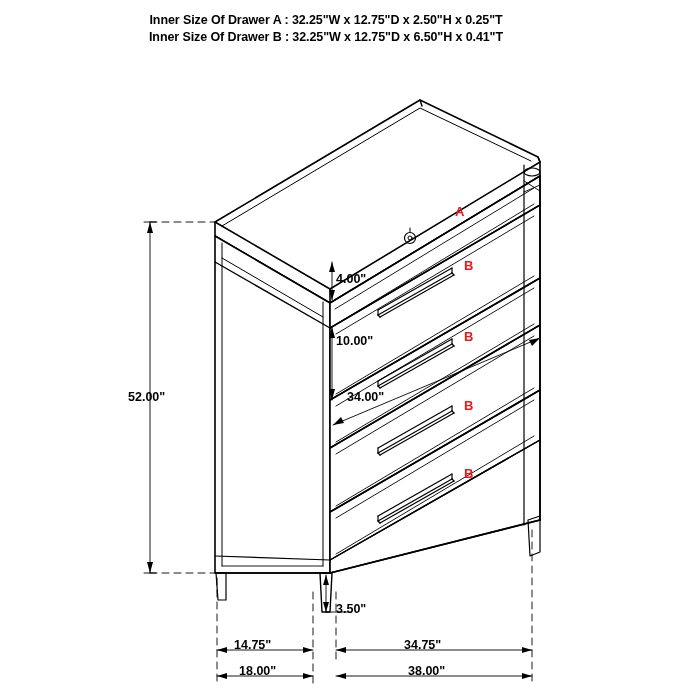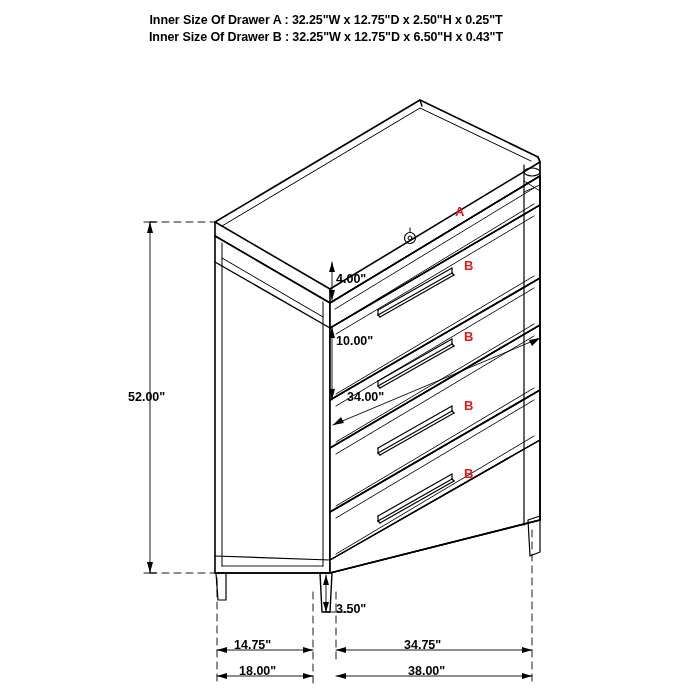--- a/index.html
+++ b/index.html
@@ -51,21 +51,21 @@
     color: #e8191b;
   }
 </style>
 </head>
 <body>
 
 <div id="page">
 
   <div class="header">
     <div>Inner Size Of Drawer A : 32.25"W x 12.75"D x 2.50"H x 0.25"T</div>
-    <div>Inner Size Of Drawer B : 32.25"W x 12.75"D x 6.50"H x 0.43"T</div>
+    <div>Inner Size Of Drawer B : 32.25"W x 12.75"D x 6.50"H x 0.41"T</div>
   </div>
 
   <svg class="drawing" width="700" height="700" viewBox="0 0 700 700">
     <g fill="none" stroke="#000000" stroke-width="1.4" stroke-linejoin="round" stroke-linecap="round">
 
       <polygon points="215,222 420,100 538,157 540,162 330,289" fill="#ffffff" stroke="#000000" stroke-width="1.6"></polygon>
 
       <polyline points="215,222 215,236 330,303 330,289" stroke-width="1.6"></polyline>
       <polyline points="330,303 540,176 540,162" stroke-width="1.6"></polyline>
       <line x1="420" y1="100" x2="422" y2="106"></line>

